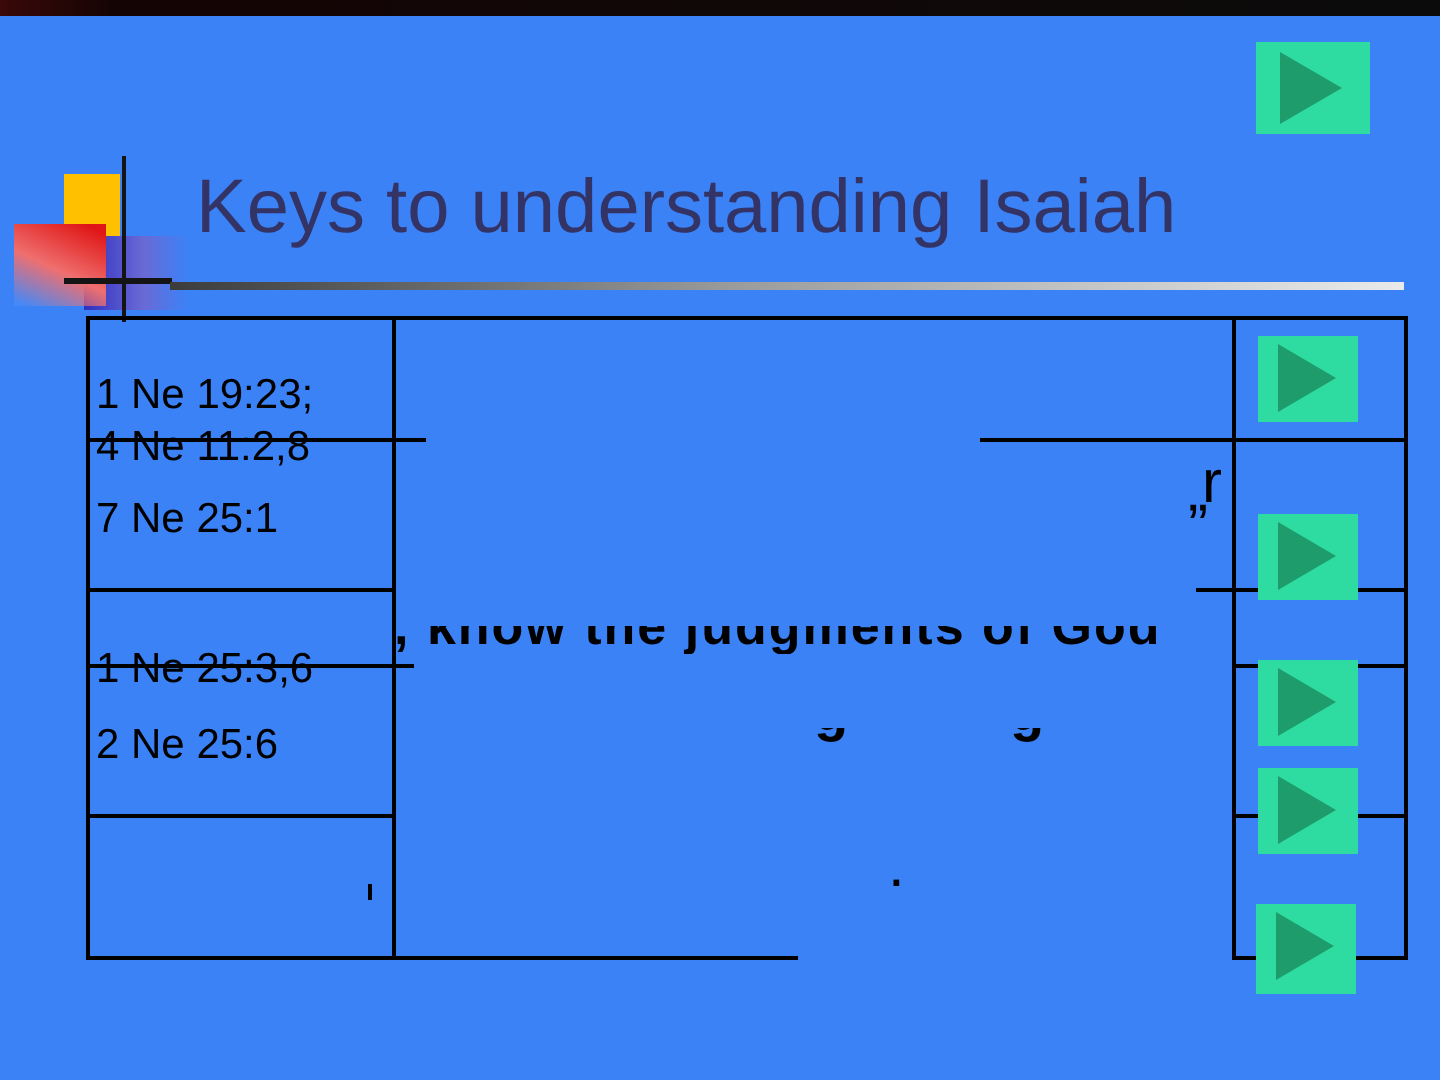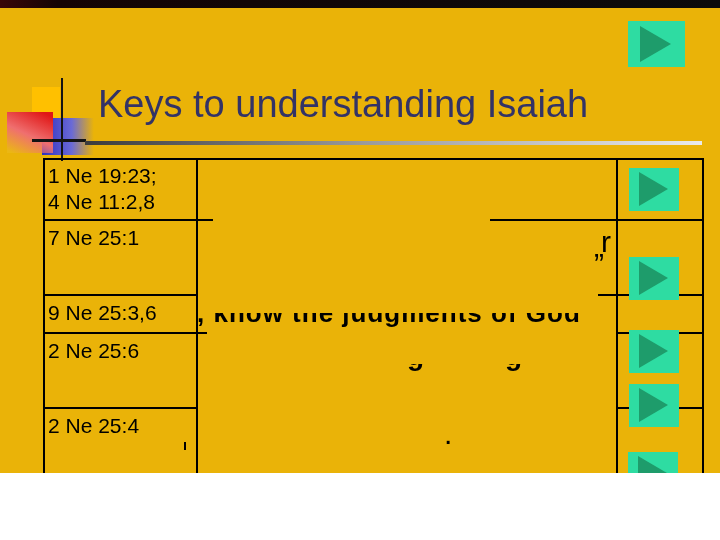--- a/index.html
+++ b/index.html
@@ -1,16 +1,16 @@
 <!DOCTYPE html>
 <html><head>
 <meta charset="utf-8">
 <style>
   html,body{margin:0;padding:0;background:#fff;}
-  .slide{position:relative;width:720px;height:473px;background:#eab308;overflow:hidden;
+  .slide{position:relative;width:720px;height:540px;background:#3b82f6;overflow:hidden;
          font-family:"Liberation Sans",sans-serif;color:#000;}
   .abs{position:absolute;}
 
   
   .top-strip{left:0;top:0;width:720px;height:8px;
              background:linear-gradient(90deg,#3a0808 0%,#150404 8%,#0b0b0b 100%);}
 
   
   .sq-yellow{left:32px;top:87px;width:28px;height:33px;background:#FFC000;}
   .sq-blue{left:42px;top:118px;width:54px;height:37px;
@@ -21,21 +21,21 @@
   .deco-hline{left:32px;top:139px;width:54px;height:3px;background:#141414;}
 
   .page-title{left:98px;top:82px;font-size:38px;line-height:1.2;color:#333366;white-space:nowrap;}
   .title-underline{left:85px;top:141px;width:617px;height:4px;
                    background:linear-gradient(90deg,#3c3c3c 0%,#9a9a9a 45%,#eaeaea 100%);}
 
   
   .bl{position:absolute;background:#000;}
 
   
-  .ref{position:absolute;left:48px;font-size:21px;line-height:22px;white-space:nowrap;}
+  .ref{position:absolute;left:48px;font-size:21px;line-height:22px;white-space:nowrap;margin-top:22px;}
 
   
   .frag{position:absolute;color:#000;}
   .frag-r{left:601px;top:227px;font-size:30px;line-height:30px;}
   .frag-quote{left:594px;top:249px;font-size:30px;line-height:30px;}
   .clipbox{position:absolute;overflow:hidden;font-weight:bold;}
   .clip-line{left:197px;top:313px;width:400px;height:14px;}
   .clip-line span{display:block;margin-top:-14px;font-size:26px;line-height:28px;
                   white-space:nowrap;letter-spacing:1px;}
   .clip-g1{left:407px;top:364px;width:18px;height:9px;}
@@ -92,23 +92,22 @@
   <div class="bl" style="left:598px;top:294px;width:106px;height:2px"></div>
   <div class="bl" style="left:43px;top:332px;width:154px;height:2px"></div>
   <div class="bl" style="left:197px;top:332px;width:10px;height:2px"></div>
   <div class="bl" style="left:617px;top:332px;width:87px;height:2px"></div>
   <div class="bl" style="left:43px;top:407px;width:154px;height:2px"></div>
   <div class="bl" style="left:617px;top:407px;width:87px;height:2px"></div>
 
   <div class="ref" style="top:165px">1 Ne 19:23;</div>
   <div class="ref" style="top:191px">4 Ne 11:2,8</div>
   <div class="ref" style="top:227px">7 Ne 25:1</div>
-  <div class="ref" style="top:302px">9 Ne 25:3,6</div>
+  <div class="ref" style="top:302px">1 Ne 25:3,6</div>
   <div class="ref" style="top:340px">2 Ne 25:6</div>
-  <div class="ref" style="top:415px">2 Ne 25:4</div>
 
   <div class="frag frag-r">r</div>
   <div class="frag frag-quote">”</div>
   <div class="clipbox clip-line">
     <span>, know the judgments of God</span>
   </div>
   <div class="clipbox clip-g1">
     <span>g</span>
   </div>
   <div class="clipbox clip-g2">

